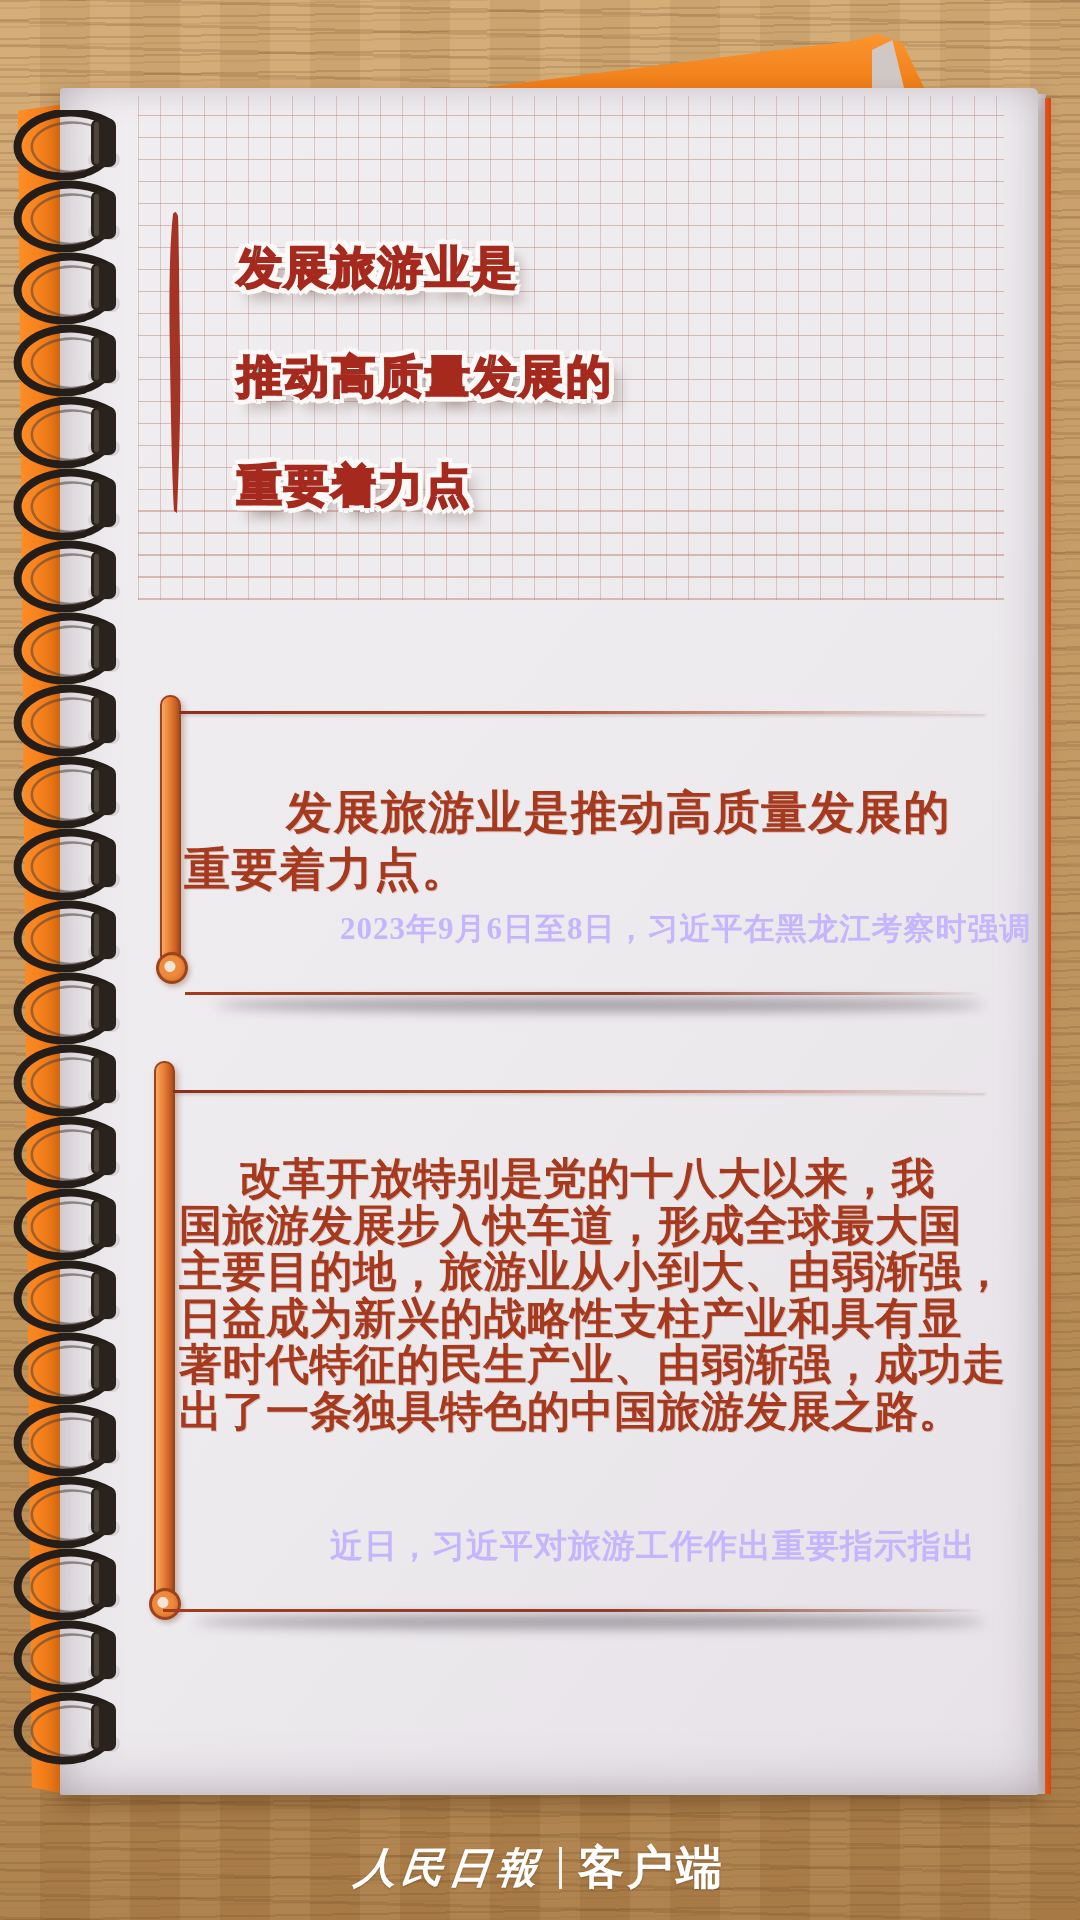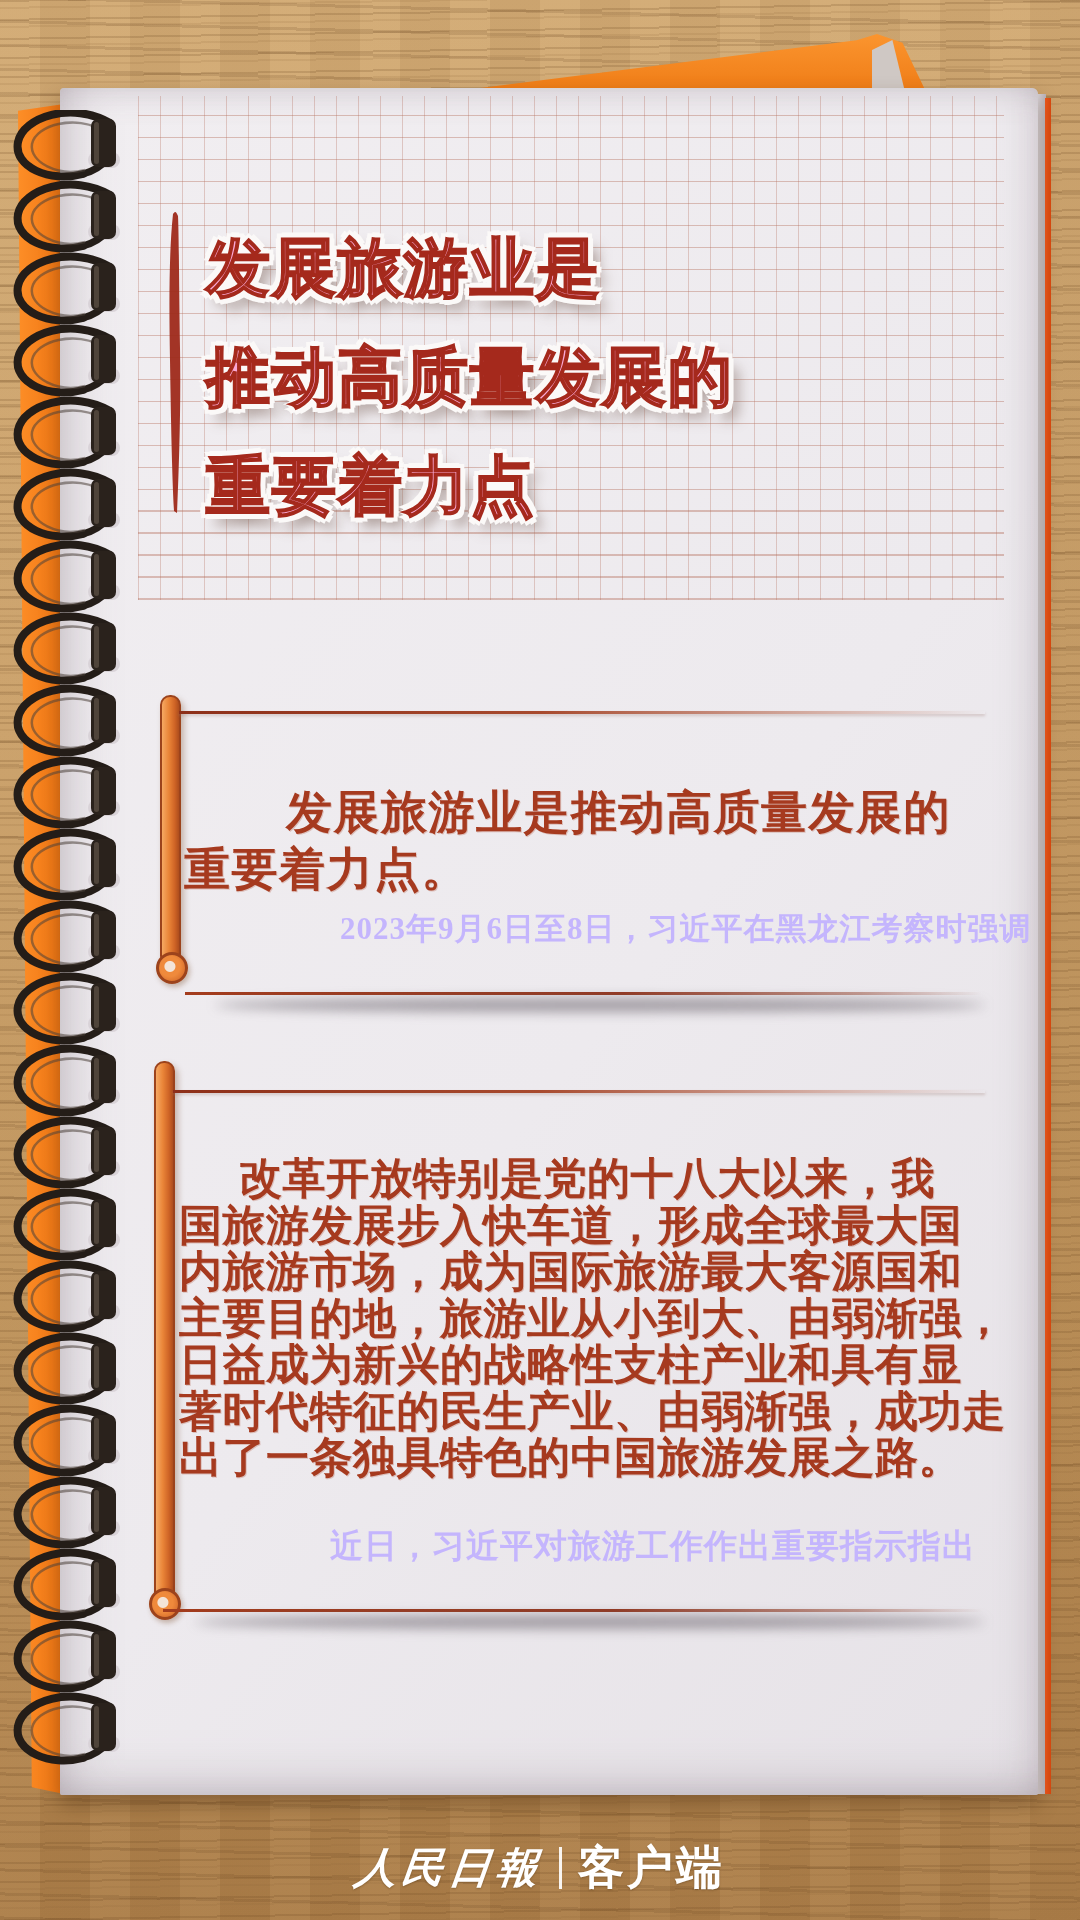--- a/index.html
+++ b/index.html
@@ -59,29 +59,30 @@
     background:
       repeating-linear-gradient(0deg, rgba(172,92,70,.42) 0 1.5px, rgba(0,0,0,0) 1.5px 22px),
       repeating-linear-gradient(90deg, rgba(172,92,70,.33) 0 1.5px, rgba(0,0,0,0) 1.5px 22px);
     opacity:.85;
   }
   
   .brush{position:absolute;left:166px;top:210px;width:20px;height:310px;}
   
   .title{position:absolute;left:206px;top:214px;}
   .title-line{
-    font-size:64px;line-height:109px;font-weight:900;letter-spacing:2px;
-    white-space:nowrap;color:#f9a8d4;
+    font-size:45px;line-height:109px;font-weight:900;letter-spacing:2px;
+    white-space:nowrap;color:#5eead4;
     font-family:"Liberation Serif","DejaVu Serif",serif;
     -webkit-text-stroke:2px #a5291c;
     text-shadow:
       -5px -5px 0 #fbf9f8, 0 -6px 0 #fbf9f8, 5px -5px 0 #fbf9f8,
       -6px 0 0 #fbf9f8, 6px 0 0 #fbf9f8,
       -5px 5px 0 #fbf9f8, 0 6px 0 #fbf9f8, 5px 5px 0 #fbf9f8,
       9px 11px 14px rgba(125,100,90,.8);
+    margin-left: 31px;
   }
   
   .rod{
     position:absolute;width:17px;border:2px solid #9c431c;border-radius:10px 10px 5px 5px;
     background:linear-gradient(90deg,#f6a963 0%,#ea8538 40%,#cf6426 75%,#ad4d1d 100%);
     box-shadow:3px 4px 6px rgba(120,75,40,.35);
   }
   .rod-1{left:160px;top:695px;height:262px;}
   .rod-2{left:154px;top:1061px;height:532px;}
   .curl{
@@ -185,21 +186,20 @@
   <div class="attribution attr-1">2023年9月6日至8日，习近平在黑龙江考察时强调</div>
   <div class="card-bottomline bottomline-1"></div>
   <div class="card-shadow shadow-1"></div>
 
   <div class="rod rod-2"></div>
   <div class="curl curl-2"></div>
   <div class="card-topline topline-2"></div>
   <div class="quote quote-2">
     <div class="q-line first-2">改革开放特别是党的十八大以来，我</div>
     <div class="q-line">国旅游发展步入快车道，形成全球最大国</div>
-    <div class="q-line">内旅游市场，成为国际旅游最大客源国和</div>
     <div class="q-line">主要目的地，旅游业从小到大、由弱渐强，</div>
     <div class="q-line">日益成为新兴的战略性支柱产业和具有显</div>
     <div class="q-line">著时代特征的民生产业、由弱渐强，成功走</div>
     <div class="q-line">出了一条独具特色的中国旅游发展之路。</div>
   </div>
   <div class="attribution attr-2">近日，习近平对旅游工作作出重要指示指出</div>
   <div class="card-bottomline bottomline-2"></div>
   <div class="card-shadow shadow-2"></div>
 
   <div class="coils">

